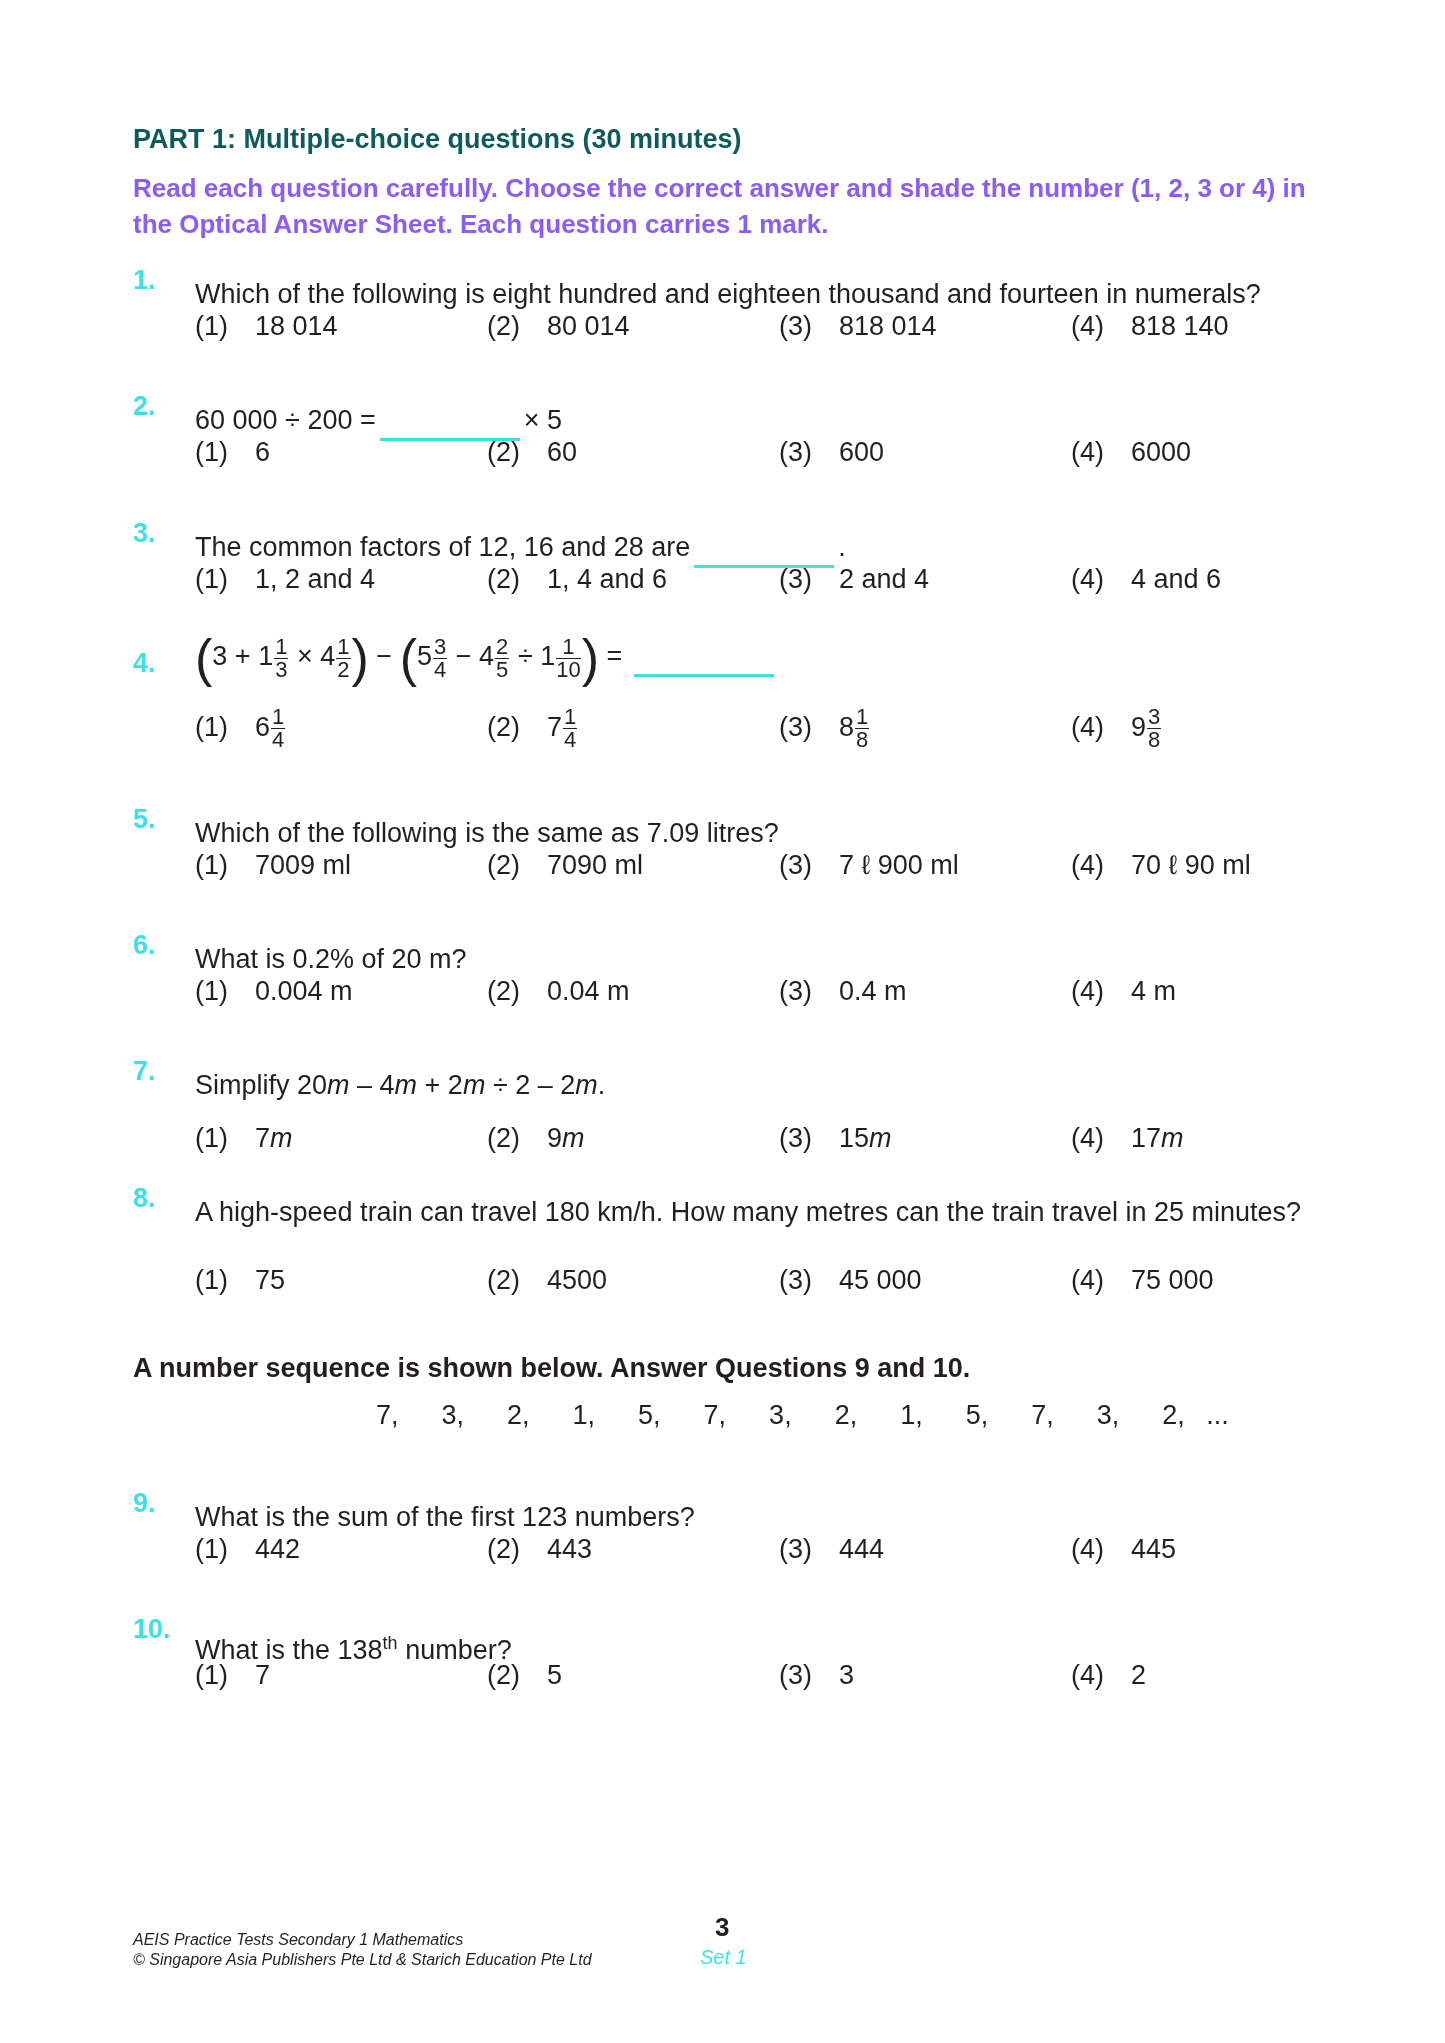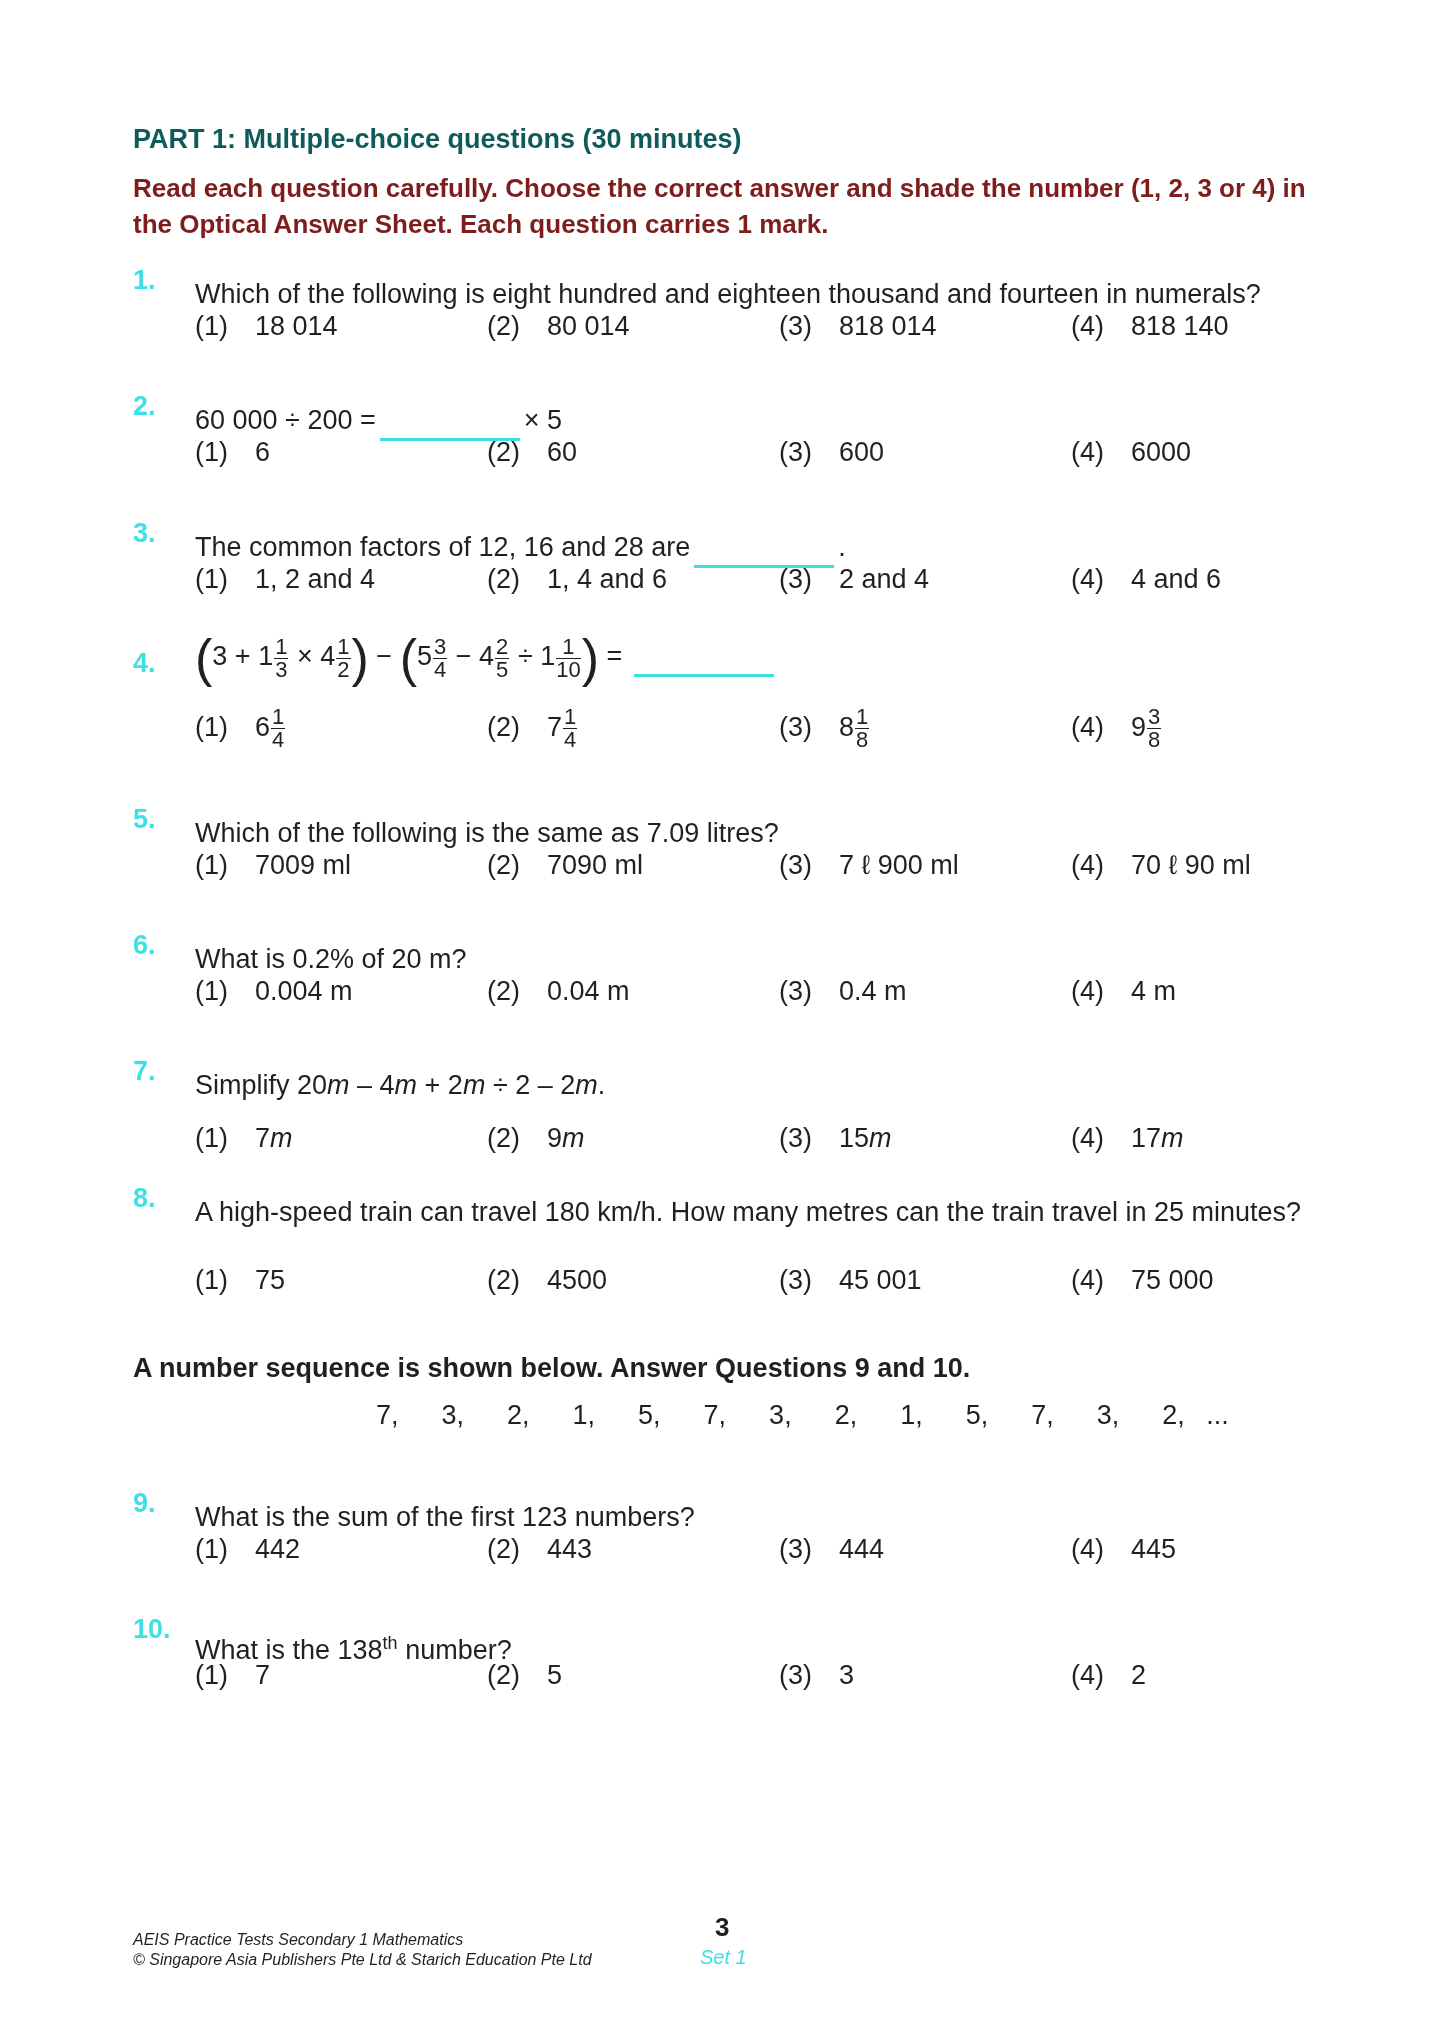--- a/index.html
+++ b/index.html
@@ -1,20 +1,20 @@
 <!DOCTYPE html>
 <html><head>
 <meta charset="utf-8">
 <style>
   html,body{margin:0;padding:0;background:#fff;}
   body{width:1445px;height:2043px;position:relative;overflow:hidden;
        font-family:"Liberation Sans",sans-serif;color:#231f20;}
   .abs{position:absolute;}
   .part-title{left:133px;top:124px;font-size:27px;font-weight:bold;color:#0d5b5a;}
-  .instr{left:133px;top:170px;width:1200px;font-size:26px;font-weight:bold;color:#7f1d1d;line-height:36px;}
+  .instr{left:133px;top:170px;width:1200px;font-size:26px;font-weight:bold;color:#8b5cf6;line-height:36px;}
   .q{position:absolute;left:133px;width:1200px;font-size:27px;}
   .qnum{position:absolute;left:0;top:0;color:#3ee0e6;font-weight:bold;}
   .qtext{position:absolute;left:62px;top:12px;width:1130px;line-height:35px;}
   .opts{position:absolute;left:62px;width:1140px;height:40px;}
   .opt{position:absolute;top:0;white-space:nowrap;}
   .opt .n{display:inline-block;width:60px;}
   .blank{display:inline-block;border-bottom:3px solid #3ee0e6;vertical-align:baseline;margin:0 4px;}
   .frac{display:inline-block;vertical-align:middle;text-align:center;font-size:22px;line-height:22px;margin:0 1px;}
   .frac .num{display:block;border-bottom:1.5px solid #231f20;padding:0 1px;}
   .frac .den{display:block;}
@@ -121,21 +121,21 @@
     <span class="opt" style="left:876px"><span class="n">(4)</span><span>17</span><i>m</i></span>
   </div>
 </div>
 
 <div class="q" style="top:1183px;">
   <span class="qnum">8.</span>
   <span class="qtext" style="text-align:justify">A high-speed train can travel 180 km/h. How many metres can the train travel in 25 minutes?</span>
   <div class="opts" style="top:82px;">
     <span class="opt" style="left:0"><span class="n">(1)</span><span>75</span></span>
     <span class="opt" style="left:292px"><span class="n">(2)</span><span>4500</span></span>
-    <span class="opt" style="left:584px"><span class="n">(3)</span><span>45 001</span></span>
+    <span class="opt" style="left:584px"><span class="n">(3)</span><span>45 000</span></span>
     <span class="opt" style="left:876px"><span class="n">(4)</span><span>75 000</span></span>
   </div>
 </div>
 
 <div class="abs sec-head">A number sequence is shown below. Answer Questions 9 and 10.</div>
 <div class="abs seq" style="white-space:pre">7,  3,  2,  1,  5,  7,  3,  2,  1,  5,  7,  3,  2, ...</div>
 
 <div class="q" style="top:1488px;">
   <span class="qnum">9.</span>
   <span class="qtext">What is the sum of the first 123 numbers?</span>

